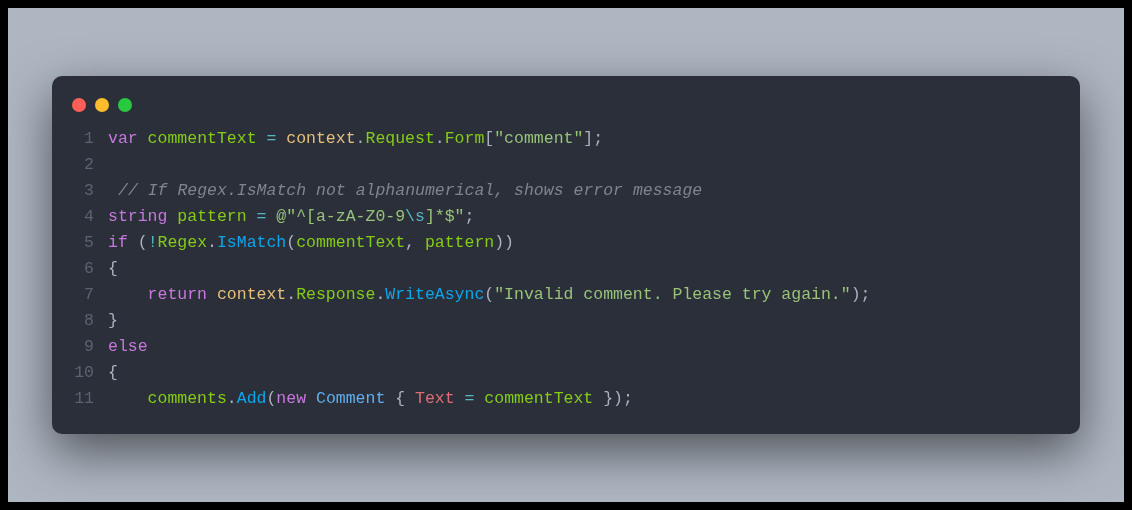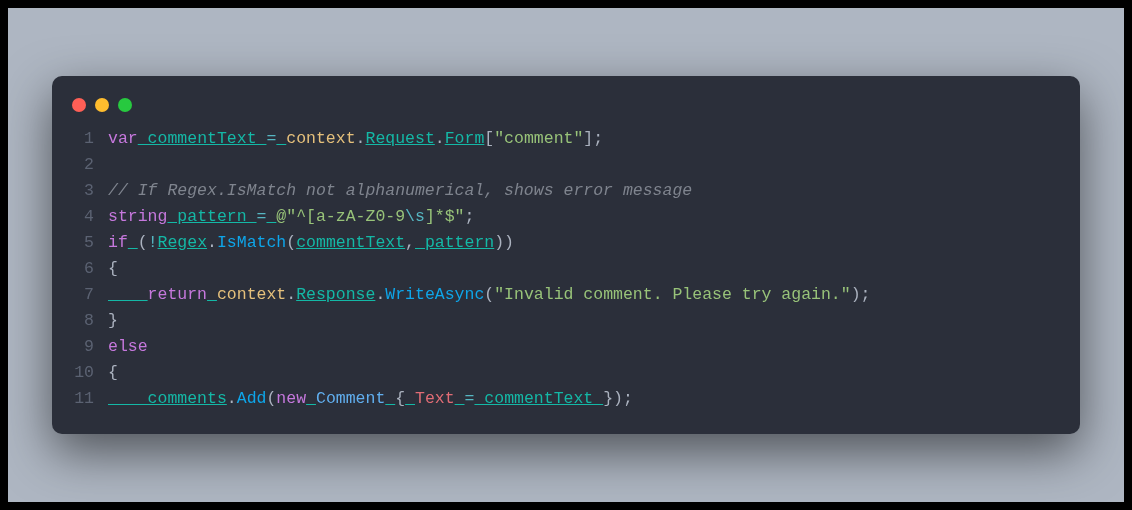--- a/index.html
+++ b/index.html
@@ -49,27 +49,27 @@
     width: 34px;
     text-align: right;
     color: #5b6272;
     user-select: none;
     flex-shrink: 0;
     padding-right: 14px;
   }
   .tok-kw      { color: #c678dd; }
   .tok-kw-it   { color: #c678dd; }
   .tok-var-it  { color: #e5c07b; }
-  .tok-default { color: #14b8a6; text-decoration: underline; }
+  .tok-default { color: #84cc16; }
   .tok-punct   { color: #abb2bf; }
   .tok-op      { color: #56b6c2; }
   .tok-func    { color: #0ea5e9; }
   .tok-str     { color: #98c379; }
   .tok-esc     { color: #56b6c2; }
-  .tok-comment { color: #7f848e; font-style: italic; }
+  .tok-comment { color: #7f848e; font-style: italic; margin-left: 10px; }
   .tok-class   { color: #61afef; }
   .tok-prop    { color: #e06c75; }
 </style>
 </head>
 <body>
 
 <div class="outer">
   <div class="window">
     <div class="traffic">
       <div class="dot red"></div>

